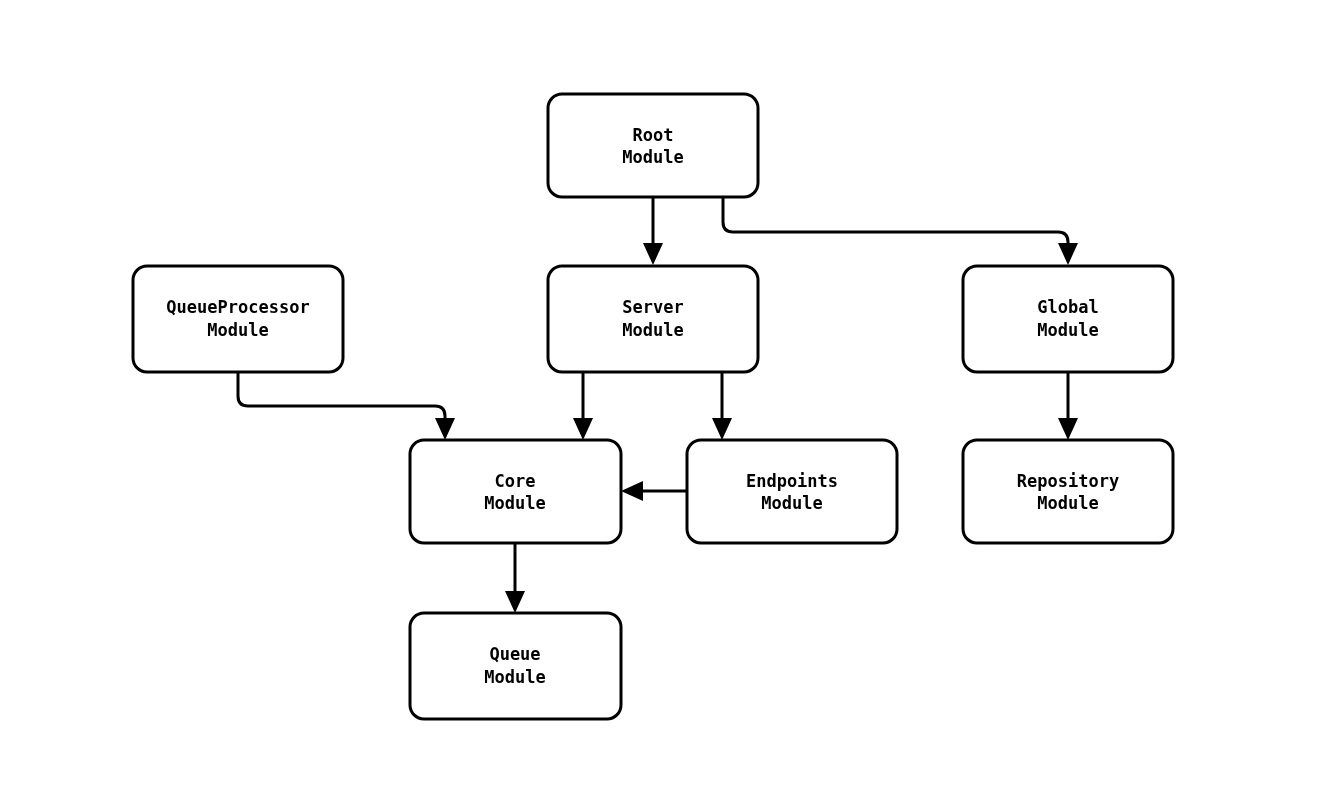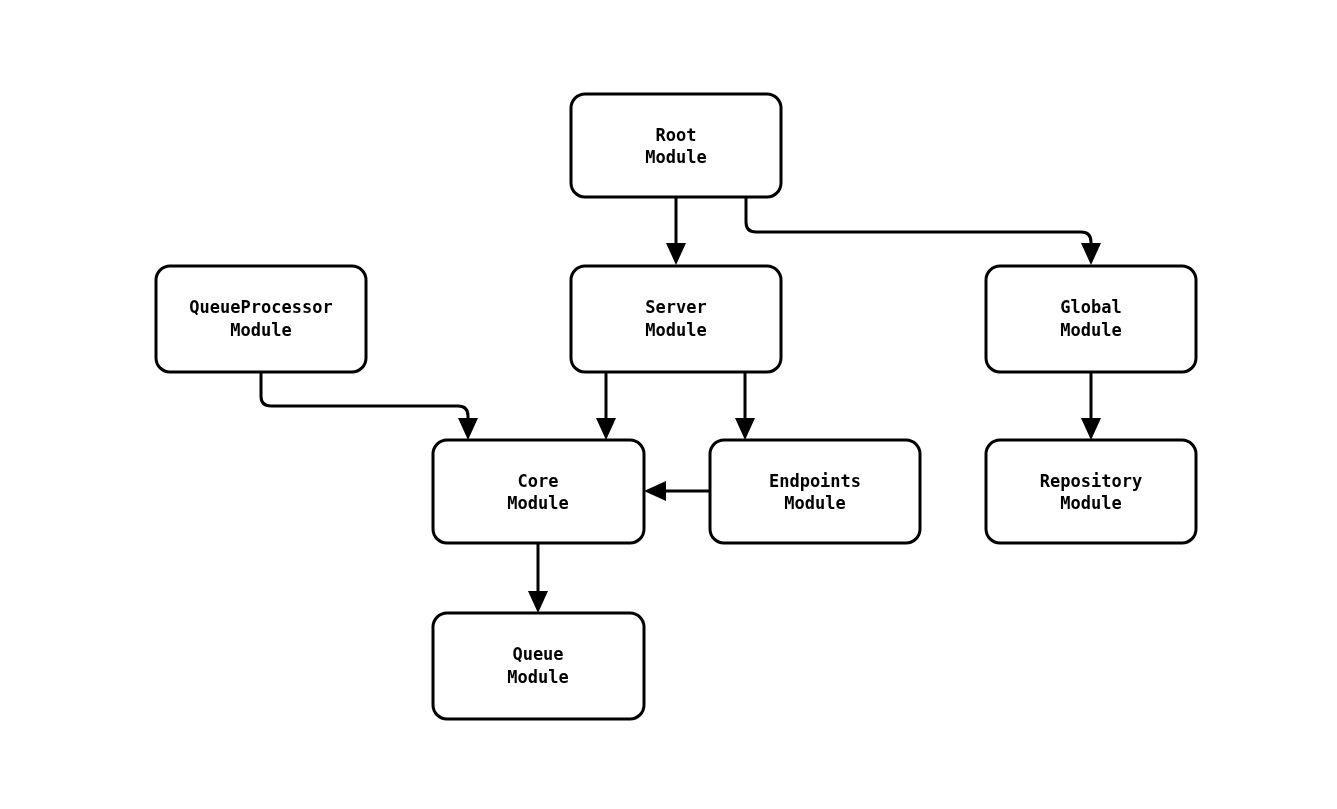--- a/index.html
+++ b/index.html
@@ -11,21 +11,20 @@
     width: 1337px;
     height: 809px;
     overflow: hidden;
     font-family: "DejaVu Sans Mono", "Liberation Mono", monospace;
   }
   #diagram-root {
     position: relative;
     width: 1203px;
     height: 809px;
     background: #ffffff;
-    margin-left: 23px;
   }
   #diagram-svg {
     position: absolute;
     top: 0;
     left: 0;
     width: 1337px;
     height: 809px;
   }
   .node-box {
     fill: #ffffff;

